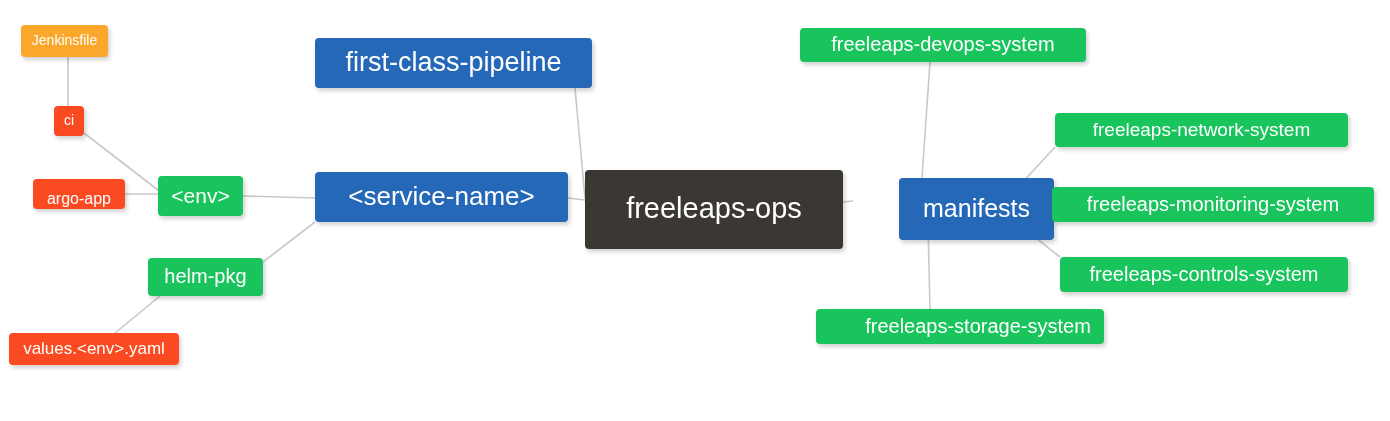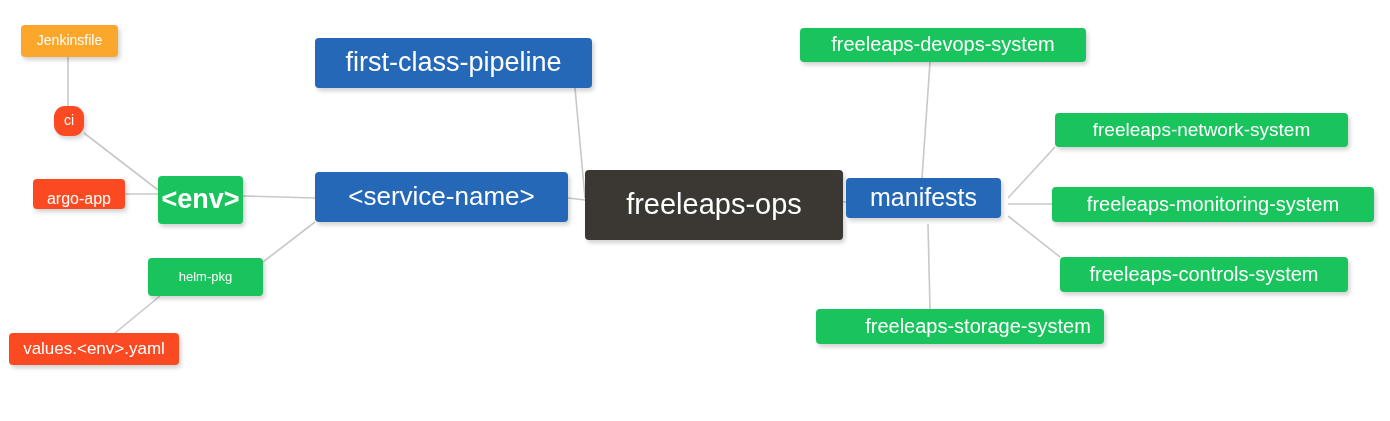--- a/index.html
+++ b/index.html
@@ -66,42 +66,42 @@
       <line x1="158" y1="190" x2="84" y2="133" stroke="#c8c8c8" stroke-width="1.6"></line>
       <line x1="158" y1="194" x2="125" y2="194" stroke="#c8c8c8" stroke-width="1.6"></line>
       <line x1="68" y1="106" x2="68" y2="57" stroke="#c8c8c8" stroke-width="1.6"></line>
       <line x1="922" y1="178" x2="930" y2="62" stroke="#c8c8c8" stroke-width="1.6"></line>
       <line x1="1008" y1="198" x2="1055" y2="147" stroke="#c8c8c8" stroke-width="1.6"></line>
       <line x1="1008" y1="204" x2="1052" y2="204" stroke="#c8c8c8" stroke-width="1.6"></line>
       <line x1="1008" y1="216" x2="1060" y2="257" stroke="#c8c8c8" stroke-width="1.6"></line>
       <line x1="928" y1="224" x2="930" y2="309" stroke="#c8c8c8" stroke-width="1.6"></line>
     </svg>
   <div id="node-layer">
-      <div class="node lvl-root" style="left: 585px; top: 170px; width: 258px; height: 70px; font-size: 29px; background: rgb(59, 55, 50);">
+      <div class="node lvl-root" style="left: 585px; top: 170px; width: 258px; height: 79px; font-size: 29px; background: rgb(59, 55, 50);">
         <span>freeleaps-ops</span>
       </div>
       <div class="node lvl-blue" style="left: 315px; top: 38px; width: 277px; height: 50px; font-size: 27px; background: rgb(38, 104, 184);">
         <span>first-class-pipeline</span>
       </div>
       <div class="node lvl-blue" style="left: 315px; top: 172px; width: 253px; height: 50px; font-size: 26px; background: rgb(38, 104, 184); justify-content: center;">
         <span>&lt;service-name&gt;</span>
       </div>
-      <div class="node lvl-blue" style="left: 846px; top: 178px; width: 155px; height: 40px; font-size: 25px; background: rgb(38, 104, 184);">
+      <div class="node lvl-blue" style="left: 899px; top: 178px; width: 155px; height: 62px; font-size: 25px; background: rgb(38, 104, 184);">
         <span>manifests</span>
       </div>
-      <div class="node lvl-green" style="left: 158px; top: 176px; width: 85px; height: 48px; font-size: 27px; background: rgb(25, 196, 93); font-weight: bold;">
+      <div class="node lvl-green" style="left: 158px; top: 176px; width: 85px; height: 40px; font-size: 21px; background: rgb(25, 196, 93);">
         <span>&lt;env&gt;</span>
       </div>
-      <div class="node lvl-green" style="left: 148px; top: 258px; width: 115px; height: 38px; font-size: 13px; background: rgb(25, 196, 93);">
+      <div class="node lvl-green" style="left: 148px; top: 258px; width: 115px; height: 38px; font-size: 20px; background: rgb(25, 196, 93);">
         <span>helm-pkg</span>
       </div>
-      <div class="node lvl-red" style="left: 54px; top: 106px; width: 30px; height: 30px; font-size: 14px; background: rgb(251, 74, 33); border-radius: 11px;">
+      <div class="node lvl-red" style="left: 54px; top: 106px; width: 30px; height: 30px; font-size: 14px; background: rgb(251, 74, 33);">
         <span>ci</span>
       </div>
-      <div class="node lvl-orange" style="left: 21px; top: 25px; width: 97px; height: 32px; font-size: 14px; background: rgb(250, 167, 44);">
+      <div class="node lvl-orange" style="left: 21px; top: 25px; width: 87px; height: 32px; font-size: 14px; background: rgb(250, 167, 44);">
         <span>Jenkinsfile</span>
       </div>
       <div class="node lvl-red" style="left: 33px; top: 179px; width: 92px; height: 30px; font-size: 16px; background: rgb(251, 74, 33); align-items: flex-end;">
         <span>argo-app</span>
       </div>
       <div class="node lvl-red" style="left: 9px; top: 333px; width: 170px; height: 32px; font-size: 17px; background: rgb(251, 74, 33);">
         <span>values.&lt;env&gt;.yaml</span>
       </div>
       <div class="node lvl-green" style="left: 800px; top: 28px; width: 286px; height: 34px; font-size: 20px; background: rgb(25, 196, 93);">
         <span>freeleaps-devops-system</span>

